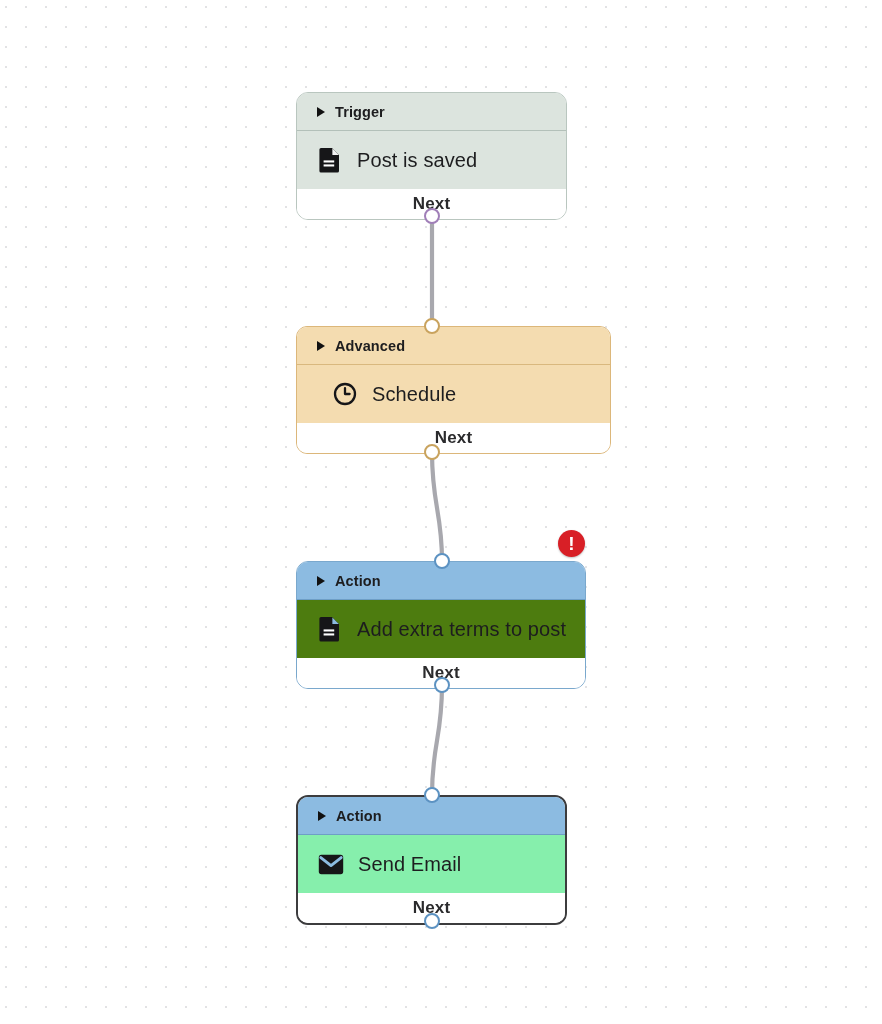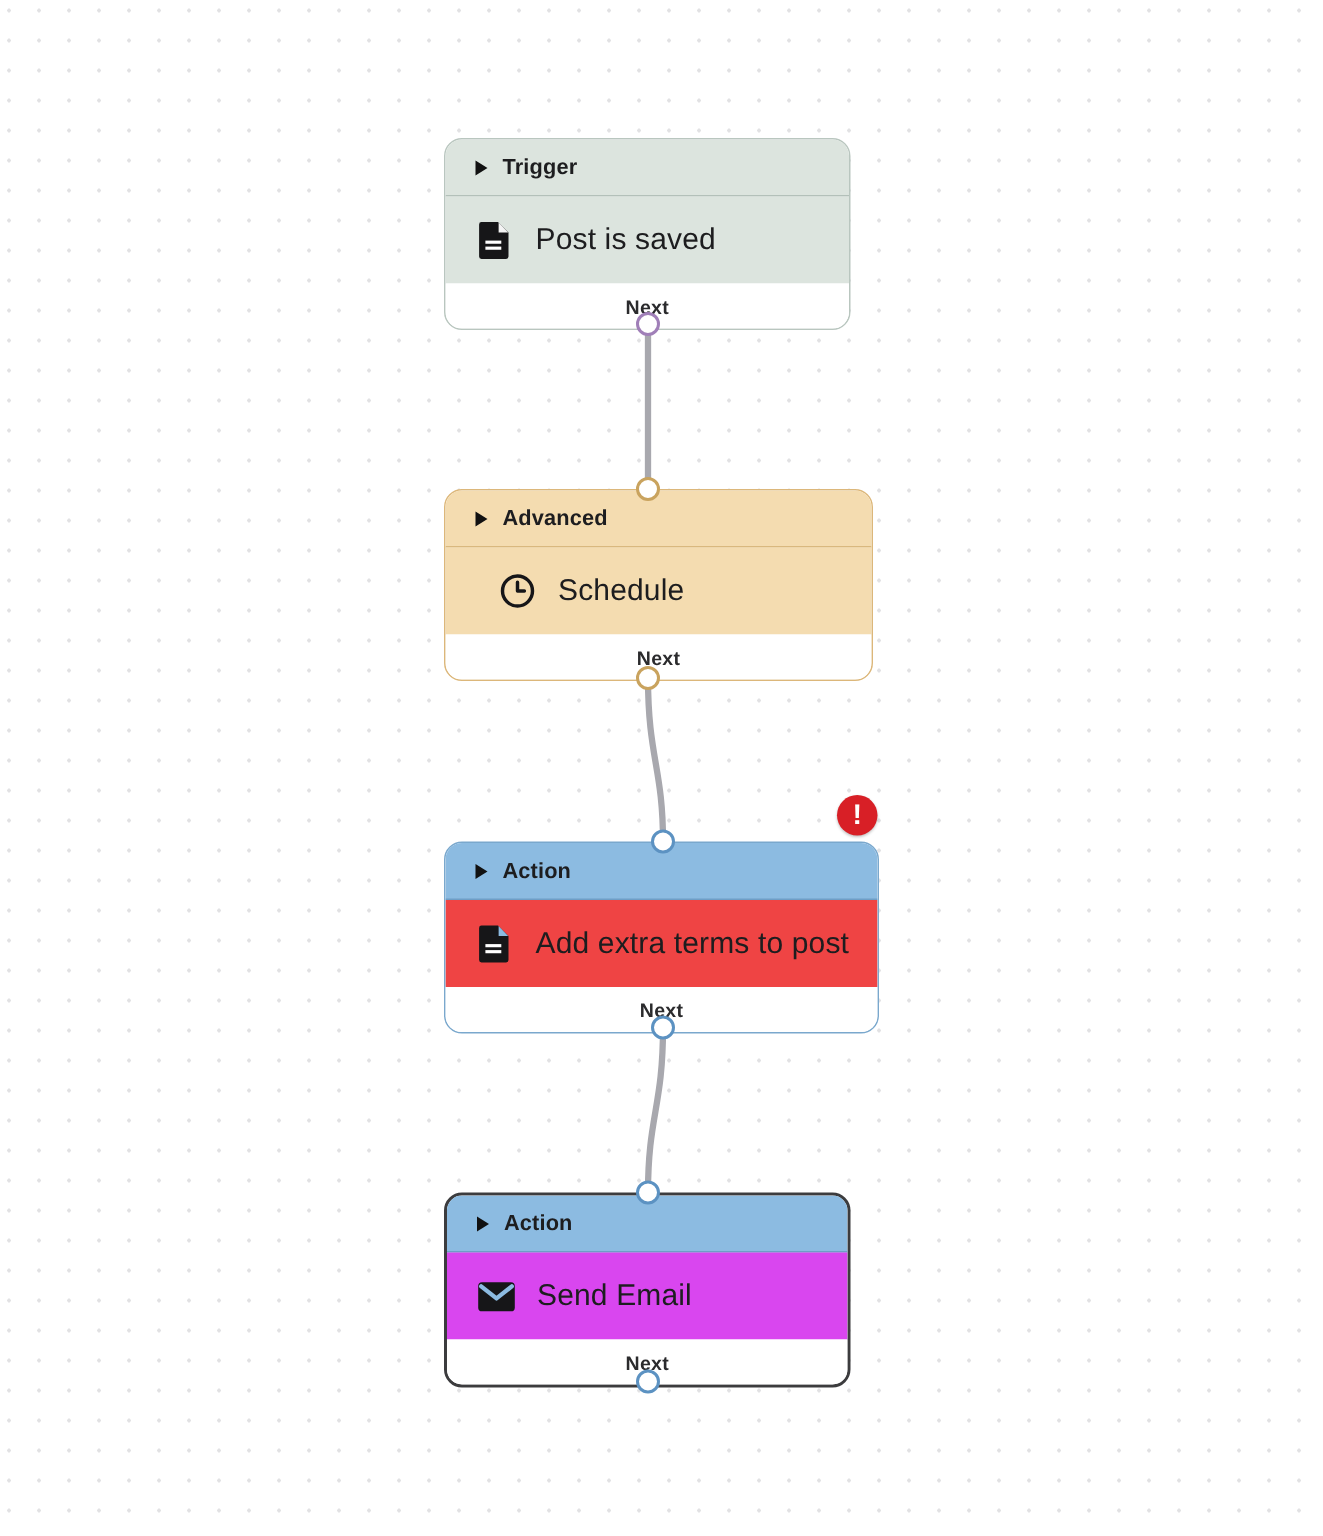--- a/index.html
+++ b/index.html
@@ -64,42 +64,42 @@
     color: #1d1d1f;
     letter-spacing: 0.1px;
     white-space: nowrap;
   }
   .node-foot {
     background: #ffffff;
     height: 30px;
     display: flex;
     align-items: center;
     justify-content: center;
-    font-size: 13px;
+    font-size: 17px;
     color: #2b2b2d;
     font-weight: 700;
     letter-spacing: 0.2px;
   }
 
   
   .n-trigger { border: 1.6px solid #b9c6bf; }
   .n-trigger .node-head { background: #dce4de; border-bottom: 1.3px solid #b3c0b9; }
   .n-trigger .node-body { background: #dce4de; }
 
   .n-advanced { border: 1.6px solid #dcb77a; }
   .n-advanced .node-head { background: #f4dcb0; border-bottom: 1.3px solid #d9b87e; }
   .n-advanced .node-body { background: #f4dcb0; padding-left: 35px; }
 
   .n-action { border: 1.6px solid #7aa8cd; }
   .n-action .node-head { background: #8cbbe1; border-bottom: 1.3px solid #6e9ec6; }
-  .n-action .node-body { background: #ef4444; }
+  .n-action .node-body { background: #4d7c0f; }
 
   .n-selected { border: 2.1px solid #3c3c3e; }
   .n-selected .node-head { background: #8cbbe1; border-bottom: 1.3px solid #6e9ec6; }
-  .n-selected .node-body { background: #d946ef; }
+  .n-selected .node-body { background: #86efac; }
 
   
   .port {
     position: absolute;
     width: 16px; height: 16px;
     border-radius: 50%;
     background: #ffffff;
     transform: translate(-50%, -50%);
   }
   .port-purple { border: 2.4px solid #a07fb8; }
@@ -147,21 +147,21 @@
           <rect x="4.6" y="13.4" width="10.6" height="2.1" fill="#ffffff"></rect>
           <rect x="4.6" y="17.4" width="10.6" height="2.1" fill="#ffffff"></rect>
         </svg>
       </span>
       <span class="node-title">Post is saved</span>
     </div>
     <div class="node-foot">Next</div>
   </div>
   <div class="port port-purple" style="left:432px; top:216px;"></div>
 
-  <div class="node n-advanced" style="left:296px; top:326px; width:286px;">
+  <div class="node n-advanced" style="left:296px; top:326px; width:315px;border-radius:11px;">
     <div class="node-head">
       <span class="caret"></span>
       <span>Advanced</span>
     </div>
     <div class="node-body">
       <span class="node-icon">
         <svg width="24" height="24" viewBox="0 0 24 24" aria-hidden="true">
           <circle cx="12" cy="12" r="10" fill="none" stroke="#161618" stroke-width="2.3"></circle>
           <path d="M12 6.2 V12 H16.6" fill="none" stroke="#161618" stroke-width="2.3" stroke-linecap="round" stroke-linejoin="round"></path>
         </svg>

